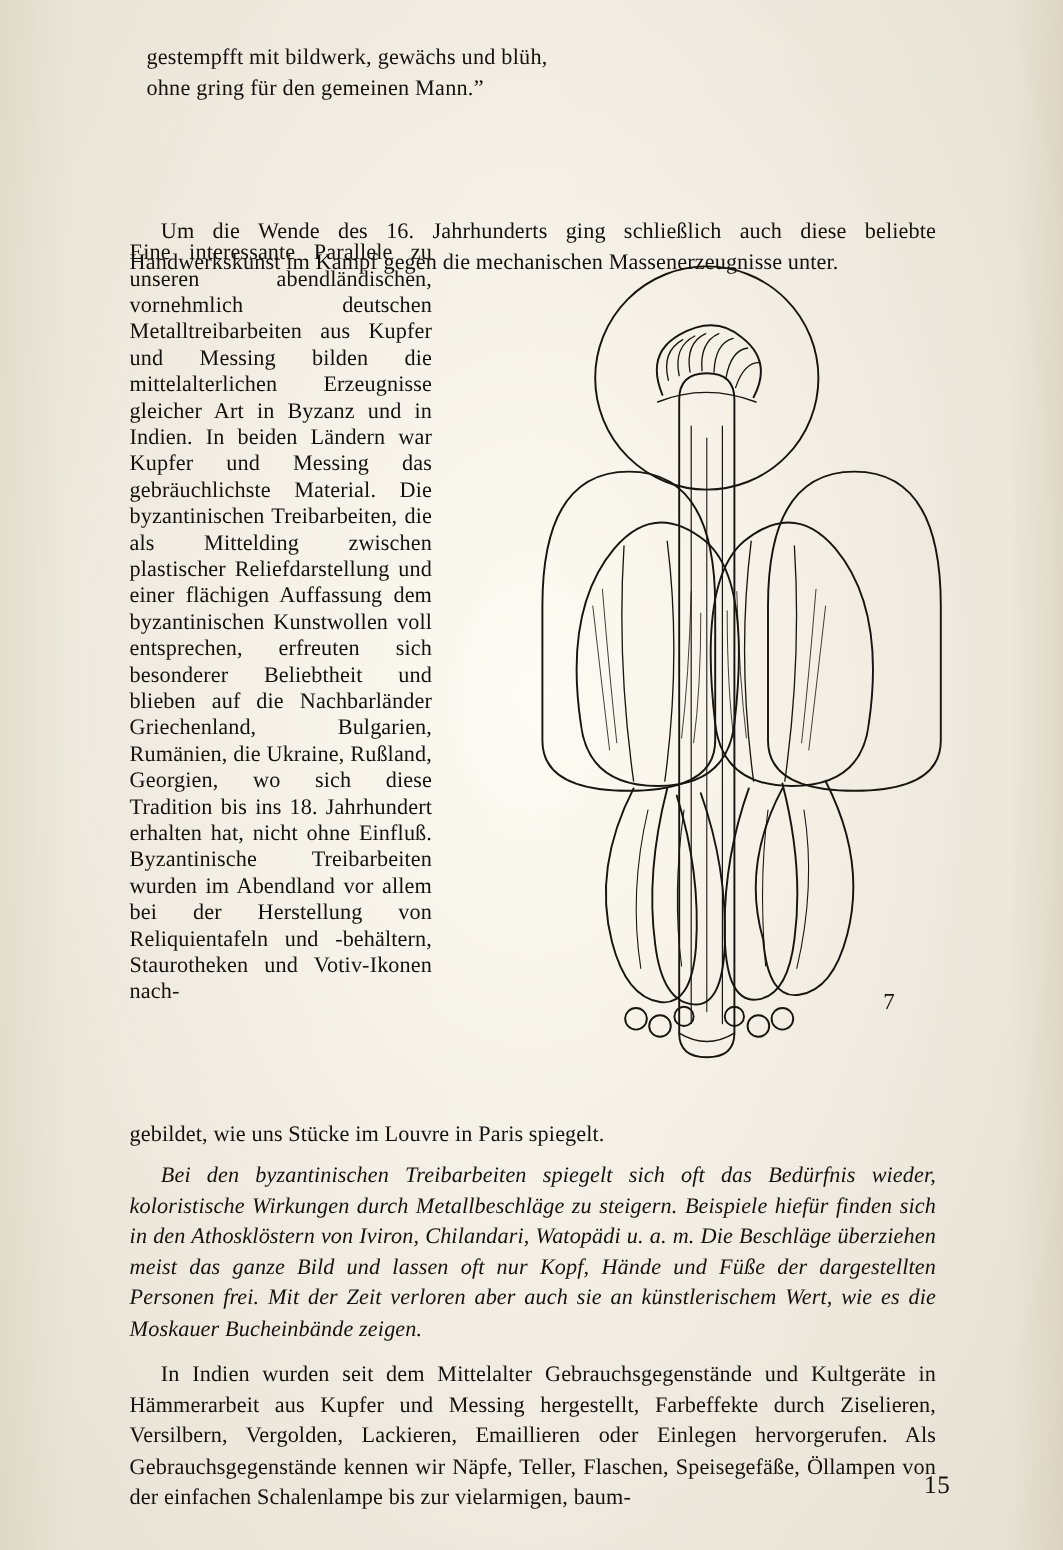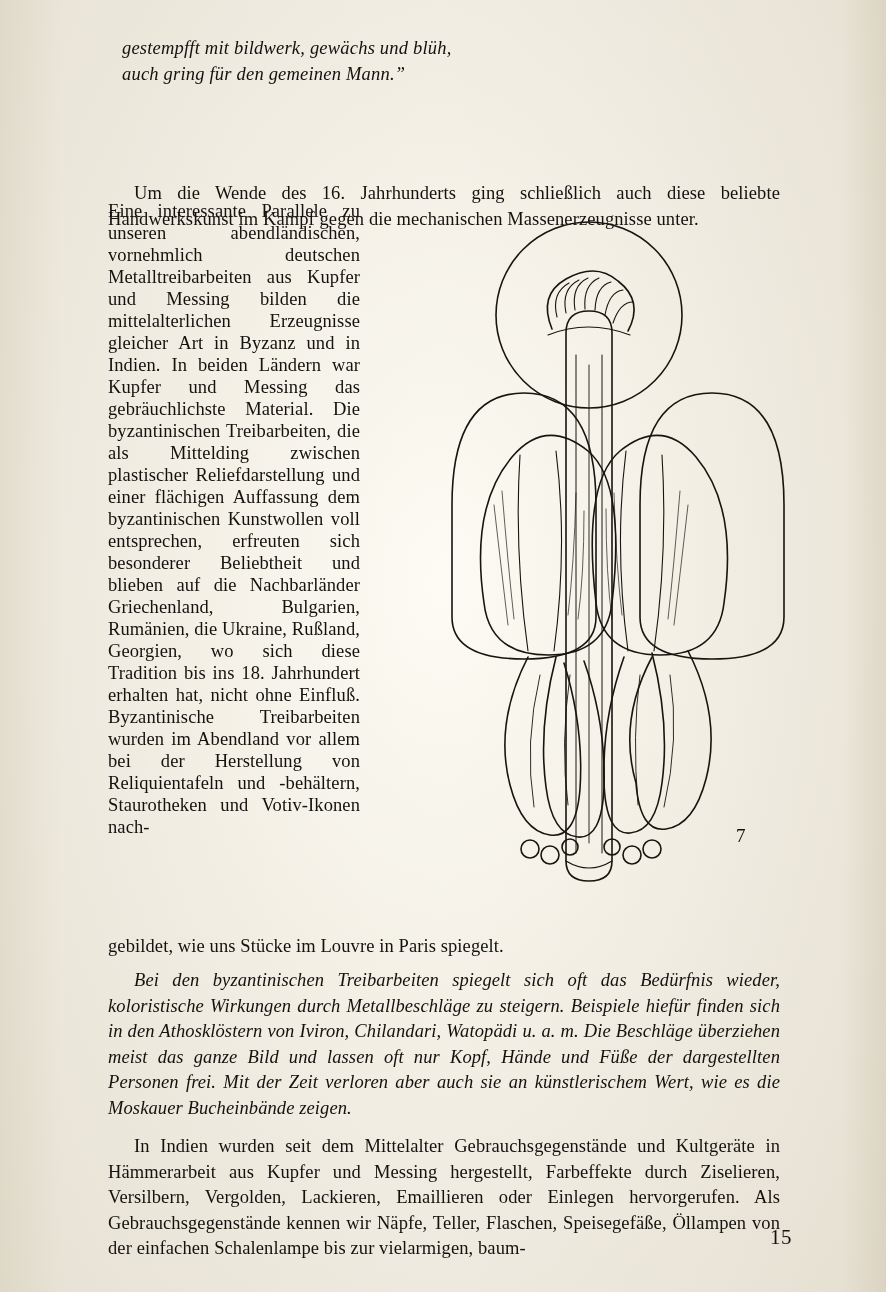--- a/index.html
+++ b/index.html
@@ -48,21 +48,20 @@
   }
 
   .verse {
     position: absolute;
     left: 122px;
     top: 36px;
     width: 520px;
     font-size: 18.5px;
     line-height: 25.5px;
     letter-spacing: 0.2px;
-    font-style: italic;
   }
   .verse div { white-space: nowrap; }
 
   .para {
     font-size: 18.5px;
     line-height: 25.5px;
     text-align: justify;
     letter-spacing: 0.1px;
     margin-top: 36px;
   }
@@ -138,21 +137,21 @@
 </head>
 <body>
 
 <div class="page">
 
   <div class="bleed-left"></div>
   <div class="bleed-right"></div>
 
   <div class="verse">
     <div>gestempfft mit bildwerk, gewächs und blüh,</div>
-    <div>auch gring für den gemeinen Mann.”</div>
+    <div>ohne gring für den gemeinen Mann.”</div>
   </div>
 
   <div class="content">
 
     <div class="para" id="intro-para">
       <span class="indent"></span><span>Um die Wende des 16. Jahrhunderts ging schließlich auch diese beliebte Handwerkskunst im Kampf gegen die mechanischen Massenerzeugnisse unter.</span>
     </div>
 
     <div id="column-text">
       <p>Eine interessante Parallele zu unseren abendländischen, vornehmlich deutschen Metalltreibarbeiten aus Kupfer und Messing bilden die mittelalterlichen Erzeugnisse gleicher Art in Byzanz und in Indien. In beiden Ländern war Kupfer und Messing das gebräuchlichste Material. Die byzantinischen Treibarbeiten, die als Mittelding zwischen plastischer Reliefdarstellung und einer flächigen Auffassung dem byzantinischen Kunstwollen voll entsprechen, erfreuten sich besonderer Beliebtheit und blieben auf die Nachbarländer Griechenland, Bulgarien, Rumänien, die Ukraine, Rußland, Georgien, wo sich diese Tradition bis ins 18. Jahrhundert erhalten hat, nicht ohne Einfluß. Byzantinische Treibarbeiten wurden im Abendland vor allem bei der Herstellung von Reliquientafeln und -behältern, Staurotheken und Votiv-Ikonen nach-</p>

